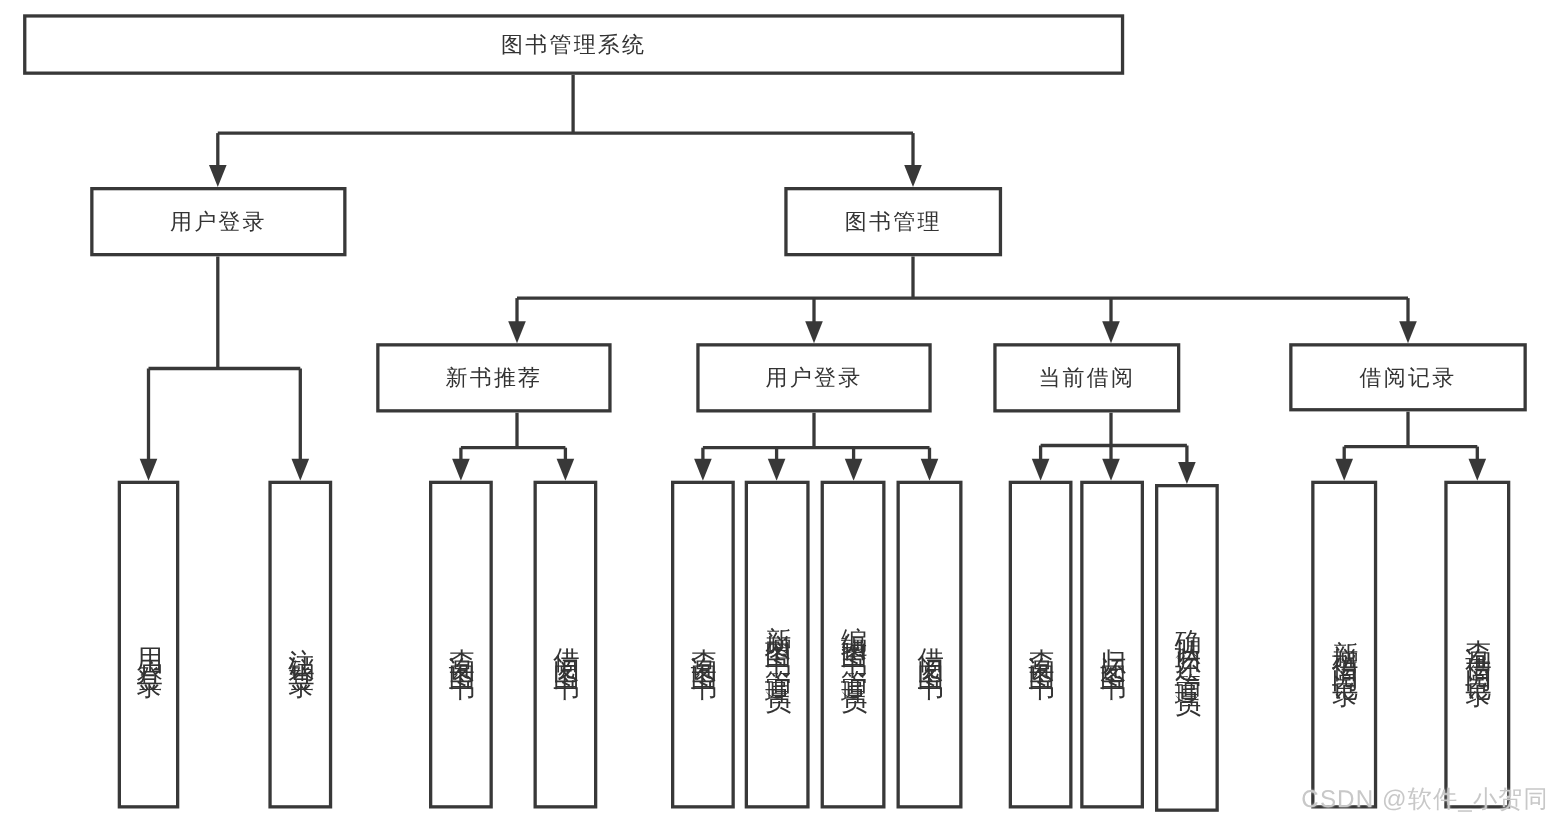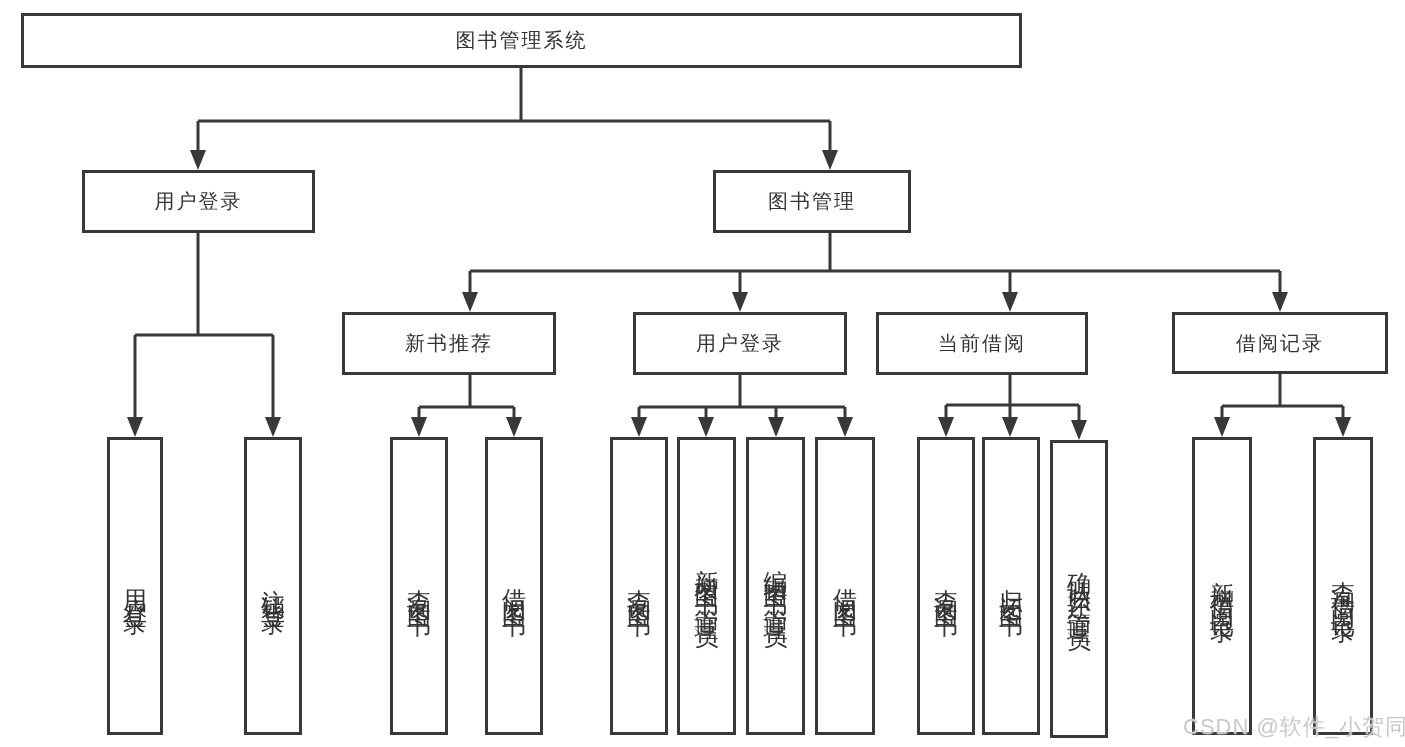--- a/index.html
+++ b/index.html
@@ -94,21 +94,21 @@
     </g>
   </svg>
 
   <div class="node hnode" style="left:21px;top:13px;width:1001px;height:55px">图书管理系统</div>
 
   <div class="node hnode" style="left:82px;top:170px;width:233px;height:63px">用户登录</div>
   <div class="node hnode" style="left:713px;top:170px;width:198px;height:63px">图书管理</div>
 
   <div class="node hnode" style="left:342px;top:312px;width:214px;height:63px">新书推荐</div>
   <div class="node hnode" style="left:633px;top:312px;width:214px;height:63px">用户登录</div>
-  <div class="node hnode" style="left:876px;top:312px;width:212px;height:63px">当前借阅</div>
+  <div class="node hnode" style="left:903px;top:312px;width:170px;height:63px">当前借阅</div>
   <div class="node hnode" style="left:1172px;top:312px;width:216px;height:62px">借阅记录</div>
 
   <div class="node leaf" style="left:107px;top:437px;width:56px;height:298px">用户登录</div>
   <div class="node leaf" style="left:244px;top:437px;width:58px;height:298px">注销登录</div>
 
   <div class="node leaf" style="left:390px;top:437px;width:58px;height:298px">查询图书</div>
   <div class="node leaf" style="left:485px;top:437px;width:58px;height:298px">借阅图书</div>
 
   <div class="node leaf" style="left:610px;top:437px;width:58px;height:298px">查询图书</div>
   <div class="node leaf" style="left:677px;top:437px;width:59px;height:298px">新增图书（管理员）</div>

